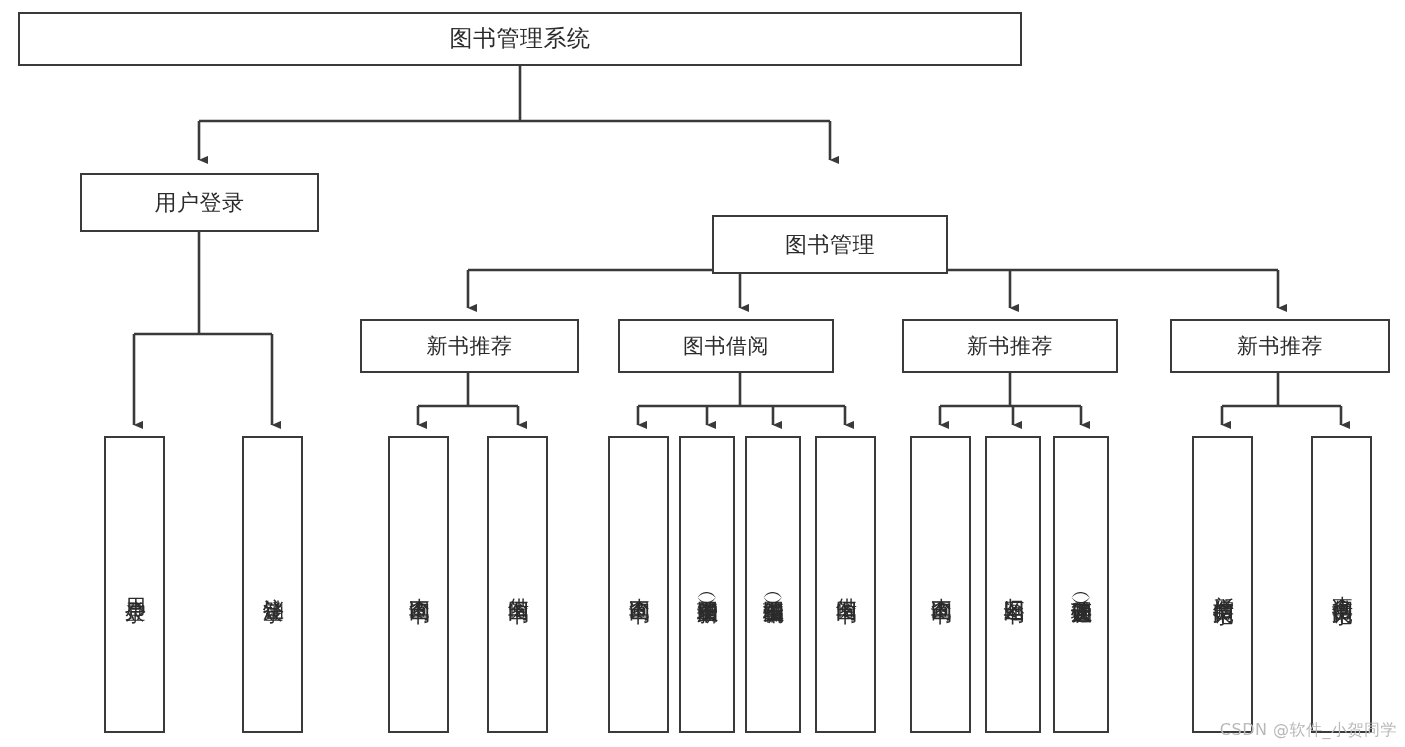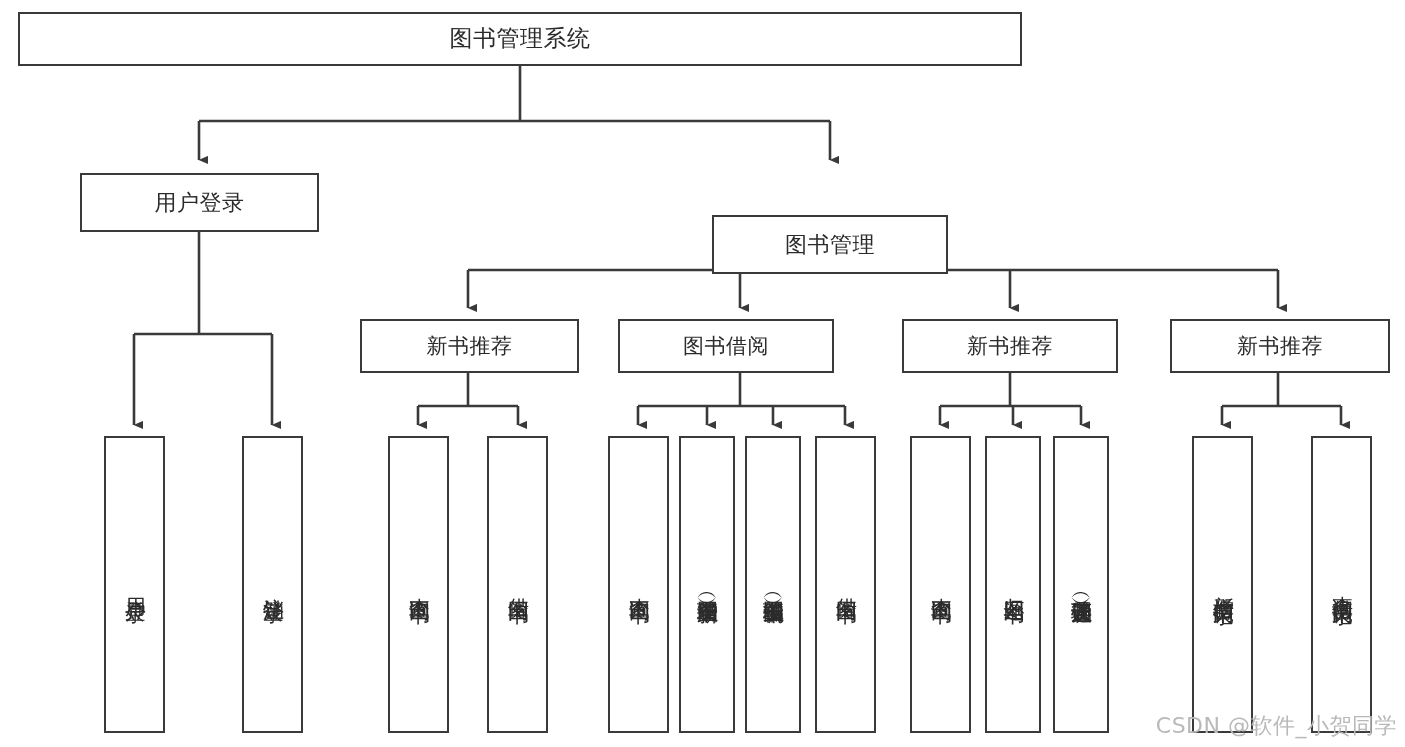--- a/index.html
+++ b/index.html
@@ -59,21 +59,21 @@
     white-space: nowrap;
   }
   .node-leaf.tight .node-label {
     letter-spacing: 0px;
     line-height: 1.0;
   }
   #watermark {
     position: absolute;
     right: 8px;
     bottom: 6px;
-    font-size: 22px;
+    font-size: 16px;
     color: #b9b9b9;
     letter-spacing: 0.5px;
     white-space: nowrap;
     pointer-events: none;
   }
 </style>
 </head>
 <body>
 
 <div id="diagram-root">

